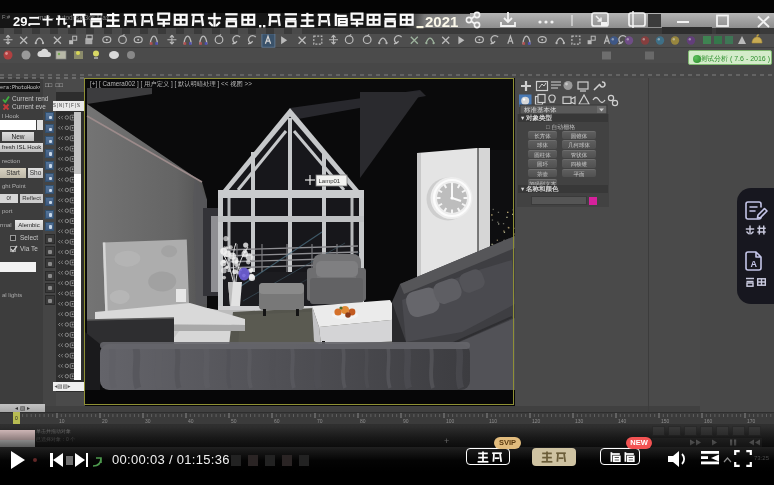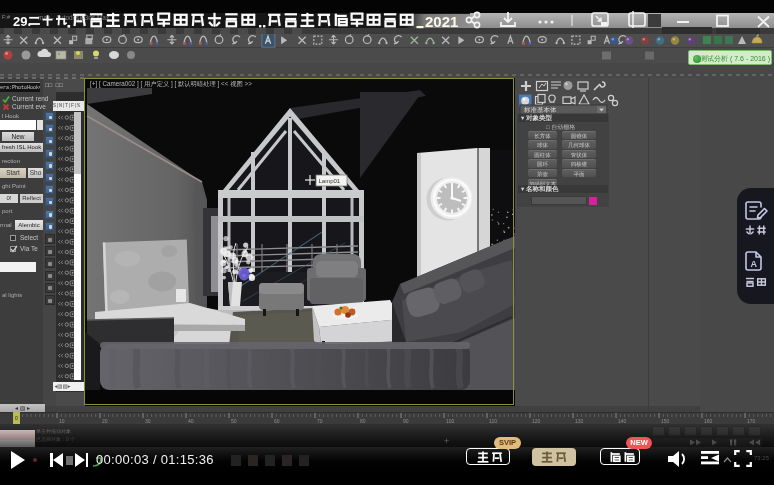--- a/index.html
+++ b/index.html
@@ -1065,21 +1065,21 @@
     <div style="position:absolute;left:11px;top:451px;width:0;height:0;border-left:14px solid #fff;border-top:9px solid transparent;border-bottom:9px solid transparent;z-index:10"></div>
     <div style="position:absolute;left:33px;top:458px;width:4px;height:4px;background:#632828;border-radius:50%;z-index:10"></div>
     <div style="position:absolute;left:50px;top:453px;width:2.5px;height:14px;background:#fff;z-index:10"></div>
     <div style="position:absolute;left:53px;top:453px;width:0;height:0;border-right:10px solid #fff;border-top:7px solid transparent;border-bottom:7px solid transparent;z-index:10"></div>
     <div style="position:absolute;left:66px;top:456px;width:7px;height:9px;background:#6f6f6f;z-index:10"></div>
     <div style="position:absolute;left:75px;top:453px;width:0;height:0;border-left:10px solid #fff;border-top:7px solid transparent;border-bottom:7px solid transparent;z-index:10"></div>
     <div style="position:absolute;left:85.5px;top:453px;width:2.5px;height:14px;background:#fff;z-index:10"></div>
     <svg style="position:absolute;left:91px;top:455px;z-index:10" width="11" height="13" viewBox="0 0 11 13">
       <path d="M2,11 c5,0 8,-3 8,-8 m0,5 v-5 h-5" stroke="#4e9a4e" fill="none" stroke-width="1.6"></path>
     </svg>
-    <div style="position:absolute;left:96px;top:452px;z-index:10;color:#f0f0f0;font-size:13px;font-family:'Liberation Sans';letter-spacing:0.3px;white-space:nowrap">00:00:03 / 01:15:36</div>
+    <div style="position:absolute;left:112px;top:452px;z-index:10;color:#f0f0f0;font-size:13px;font-family:'Liberation Sans';letter-spacing:0.3px;white-space:nowrap">00:00:03 / 01:15:36</div>
     <div style="position:absolute;left:466px;top:448px;width:44px;height:17px;border:1.5px solid #fff;border-radius:4px;z-index:10"></div>
     <svg style="position:absolute;left:477px;top:451px;z-index:11" width="28" height="13" viewBox="0 0 28 13">
       <line x1="1.2" y1="2.4" x2="10.8" y2="2.4" stroke="#fff" stroke-width="1.74"></line>
       <line x1="1.2" y1="6.6" x2="10.8" y2="6.6" stroke="#fff" stroke-width="1.74"></line>
       <line x1="0.6" y1="10.8" x2="11.4" y2="10.8" stroke="#fff" stroke-width="1.74"></line>
       <line x1="6.0" y1="0.6" x2="6.0" y2="10.8" stroke="#fff" stroke-width="1.74"></line>
       <line x1="15.2" y1="2.2" x2="24.8" y2="2.2" stroke="#fff" stroke-width="1.74"></line>
       <line x1="17.0" y1="2.2" x2="16.4" y2="10.8" stroke="#fff" stroke-width="1.74"></line>
       <line x1="23.0" y1="2.2" x2="24.2" y2="10.8" stroke="#fff" stroke-width="1.74"></line>
       <line x1="17.6" y1="7.2" x2="22.4" y2="7.2" stroke="#fff" stroke-width="1.74"></line>

